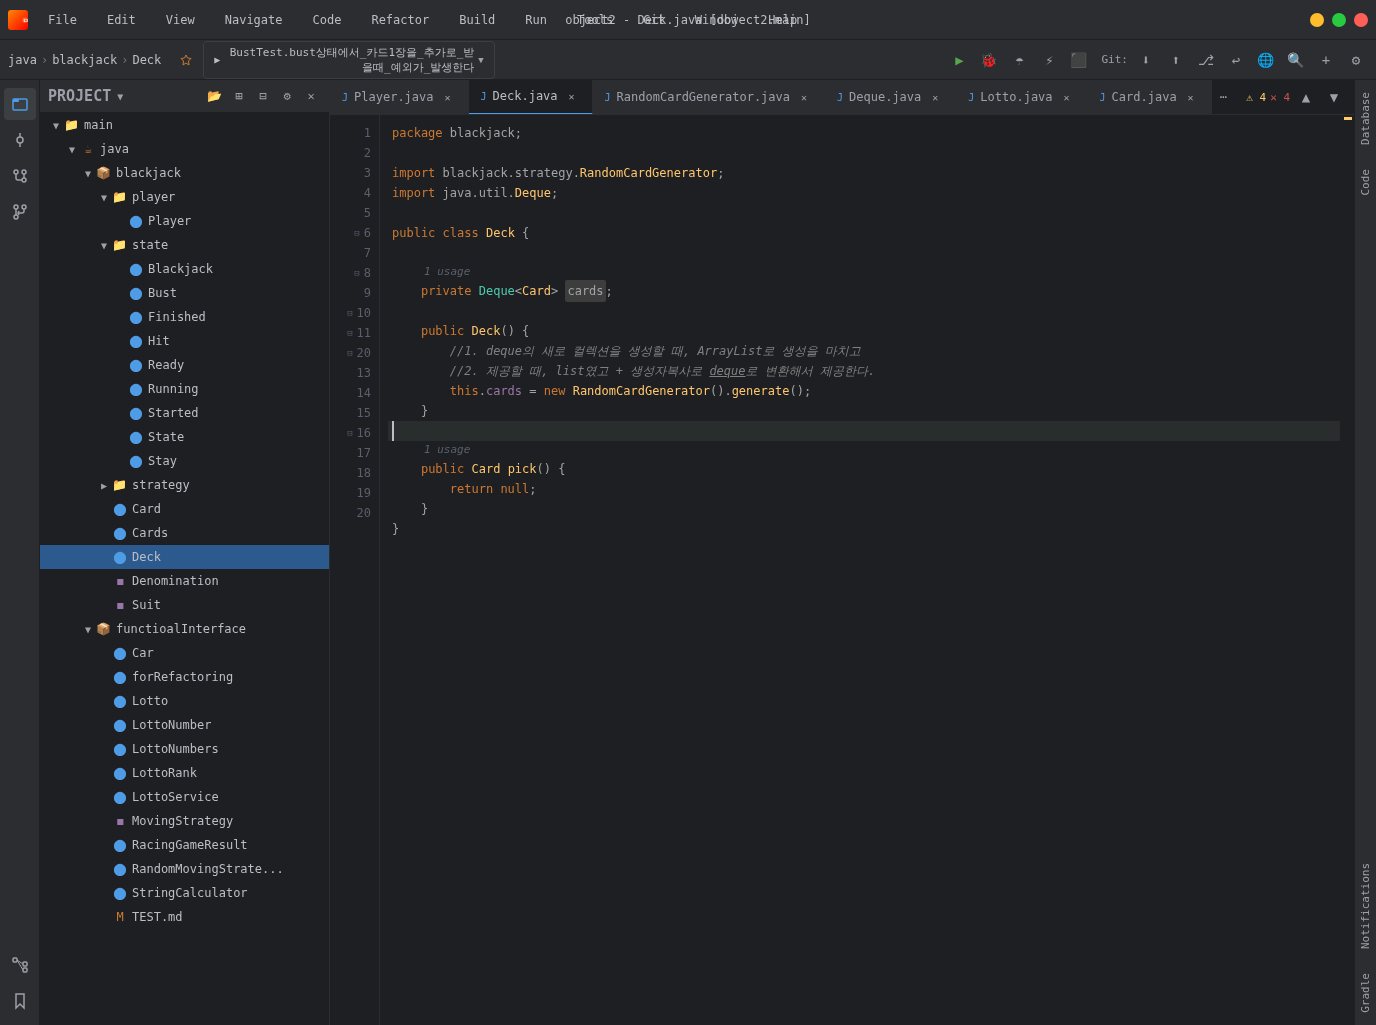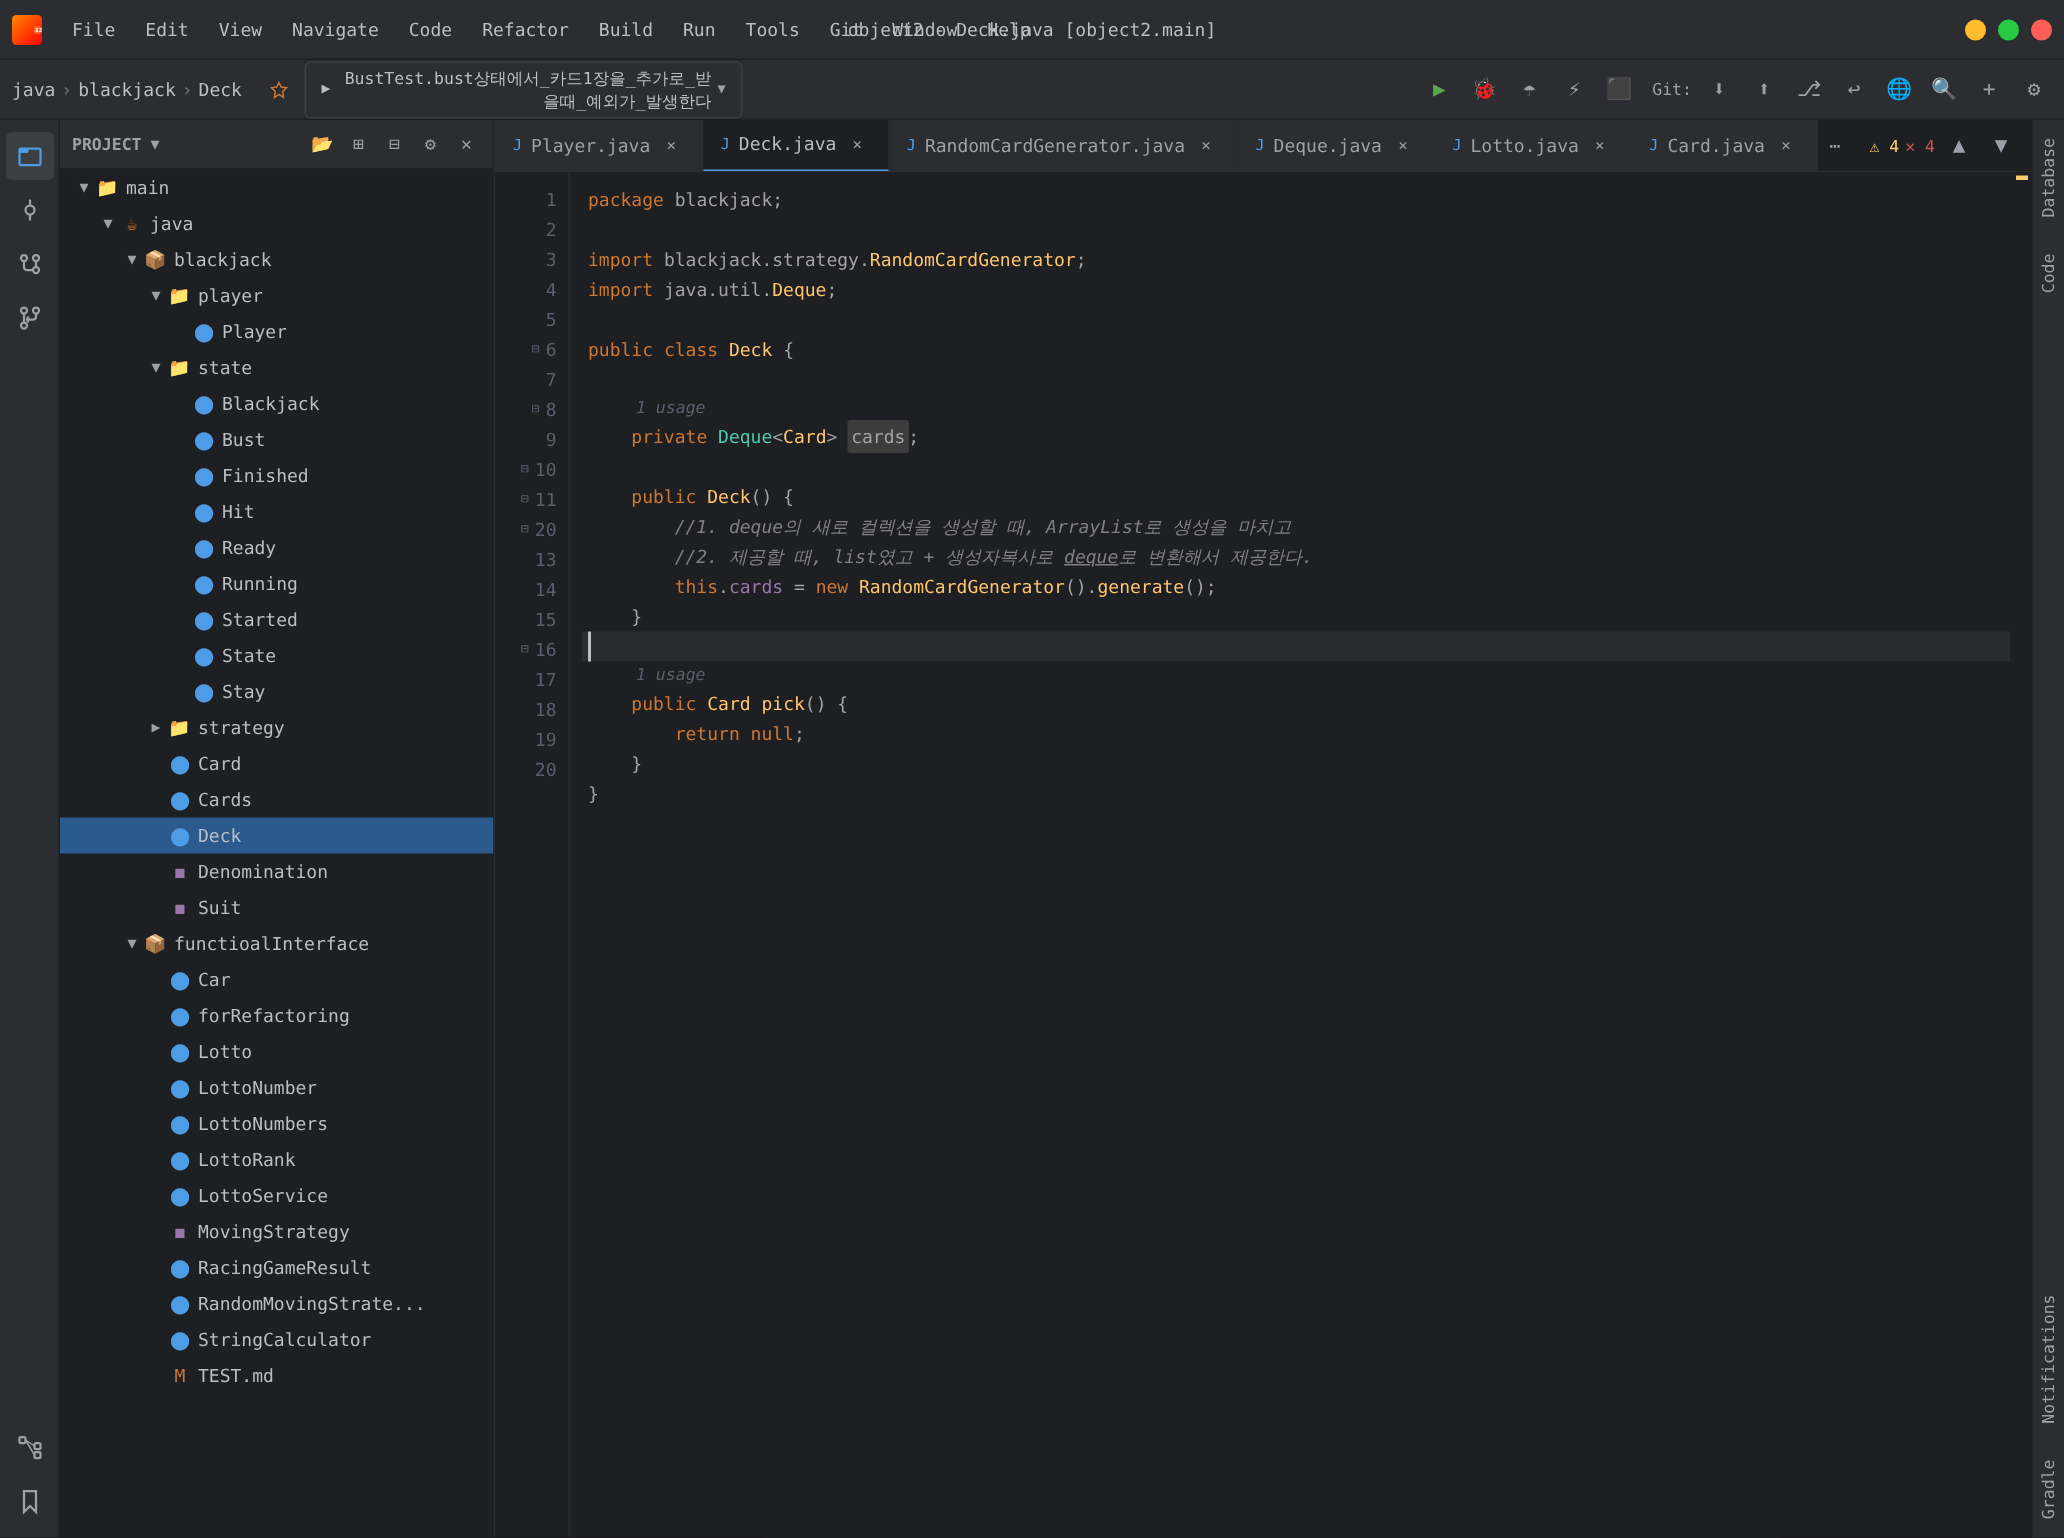--- a/index.html
+++ b/index.html
@@ -36,21 +36,21 @@
       display: flex;
       align-items: center;
       justify-content: center;
       color: white;
       font-size: 10px;
       font-weight: bold;
       padding-left: 14px;
     }
     .menu-bar {
       display: flex;
-      gap: 4px;
+      gap: 14px;
       margin-left: 6px;
       justify-content: flex-end;
     }
     .menu-item {
       padding: 3px 8px;
       color: #bcbec4;
       font-size: 12px;
       cursor: pointer;
       border-radius: 3px;
     }
@@ -174,21 +174,21 @@
     .tree-header {
       display: flex;
       align-items: center;
       justify-content: space-between;
       padding: 6px 8px;
       background: #2b2d30;
       border-bottom: 1px solid #1e1f22;
     }
     .tree-title {
       color: #9da0a8;
-      font-size: 11px;
+      font-size: 15px;
       font-weight: bold;
       text-transform: uppercase;
     }
     .tree-actions {
       display: flex;
       gap: 4px;
     }
     .tree-action-btn {
       width: 20px;
       height: 20px;

